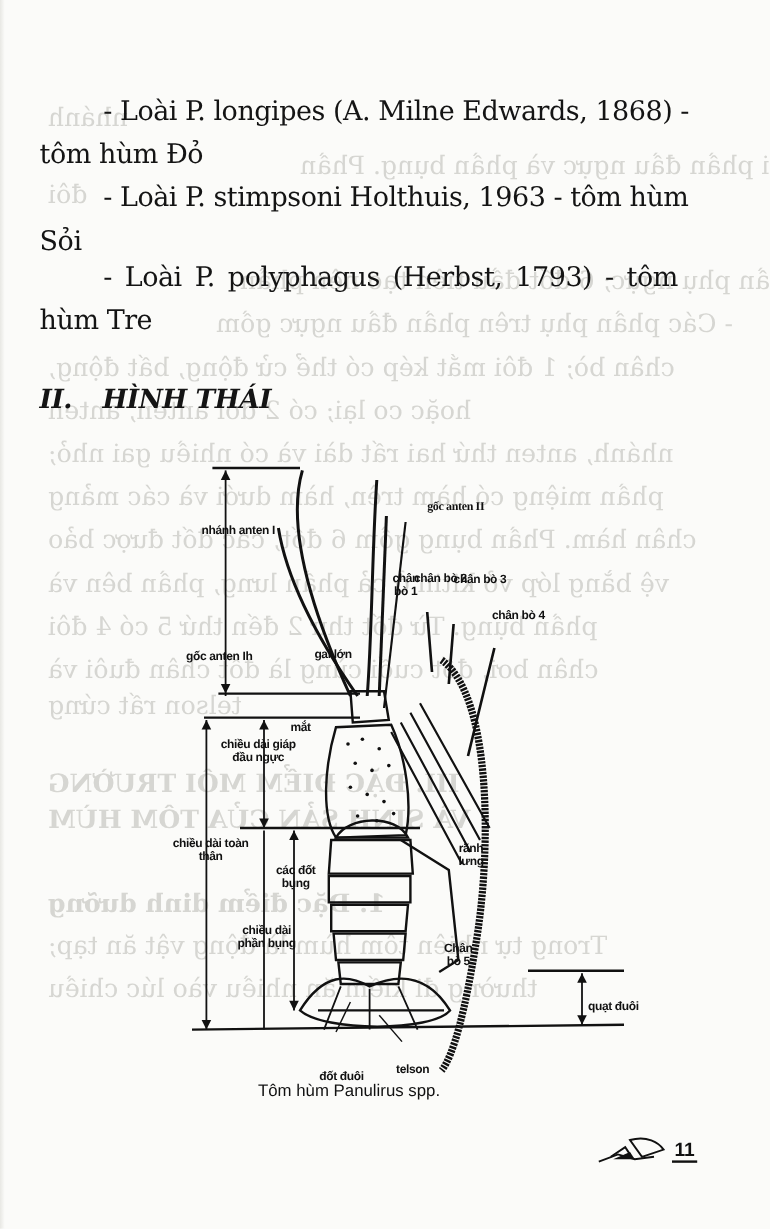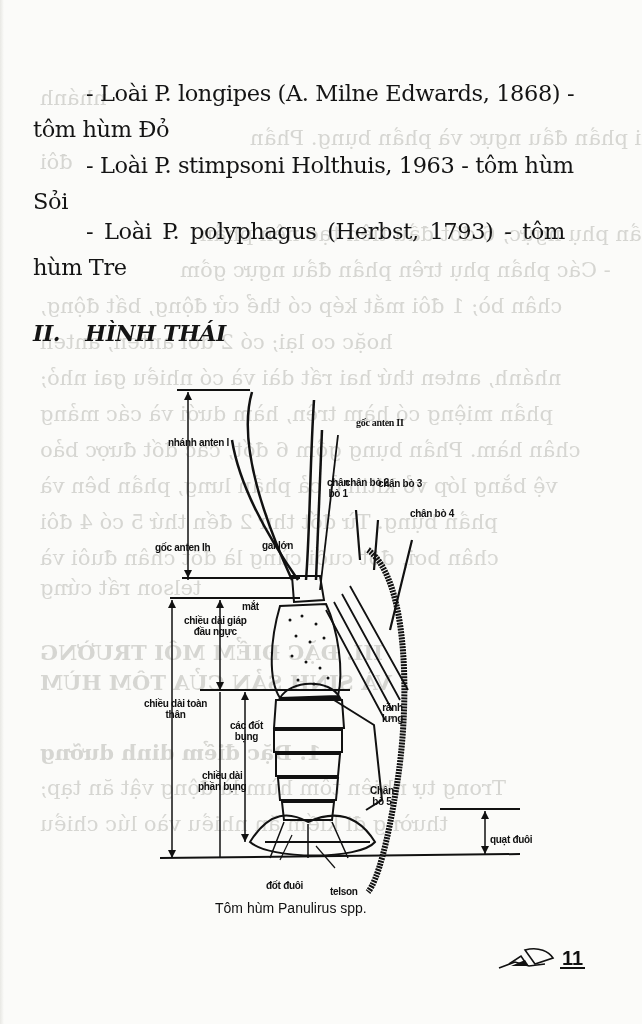--- a/index.html
+++ b/index.html
@@ -29,21 +29,21 @@
     position:absolute; font-family:"Liberation Sans", sans-serif; font-weight:bold;
     font-size:10px; color:#111; line-height:11px; letter-spacing:-0.3px;
     background:rgba(251,251,249,0.0); text-align:center; white-space:nowrap;
   }
   .caption {
     position:absolute; left:215px; top:900px; z-index:3;
     font-family:"Liberation Sans", sans-serif; font-size:14px; color:#111;
   }
   .page-number {
     position:absolute; left:560px; top:950px; z-index:3;
-    font-family:"Liberation Sans", sans-serif; font-weight:bold; font-size:20px; color:#111;
+    font-family:"Liberation Sans", sans-serif; font-weight:bold; font-size:16px; color:#111;
     border-bottom:2px solid #111; padding:0 2px; line-height:17px;text-align:center;
   }
   .ornament { position:absolute; left:495px; top:944px; z-index:3; }
 </style>
 </head>
 <body>
 
 <div class="page-edge"></div>
 
 <div>
@@ -191,21 +191,21 @@
   </div>
   <div class="lbl" style="left:222px;top:322px;margin-left:40px;">
     <div>rãnh</div>
     <div>lưng</div>
   </div>
   <div class="lbl" style="left:250px;top:405px;">
     <div>Chân</div>
     <div>bò 5</div>
   </div>
   <div class="lbl" style="left:370px;top:426px;margin-top:28px;">quạt đuôi</div>
-  <div class="lbl" style="left:146px;top:500px;">đốt đuôi</div>
+  <div class="lbl" style="left:146px;top:512px;">đốt đuôi</div>
   <div class="lbl" style="left:210px;top:494px;margin-top:12px;">telson</div>
 </div>
 
 <div class="caption">Tôm hùm Panulirus spp.</div>
 
 <svg class="ornament" width="62" height="30" viewBox="0 0 62 30">
   <g stroke="#111" fill="none" stroke-width="1.6">
     <path d="M4 24 L 20 18 L 34 22 L 50 20"></path>
     <path d="M30 6 C 44 2, 54 8, 58 14 L 40 20 Z"></path>
     <path d="M14 20 L 26 12 L 30 18"></path>

